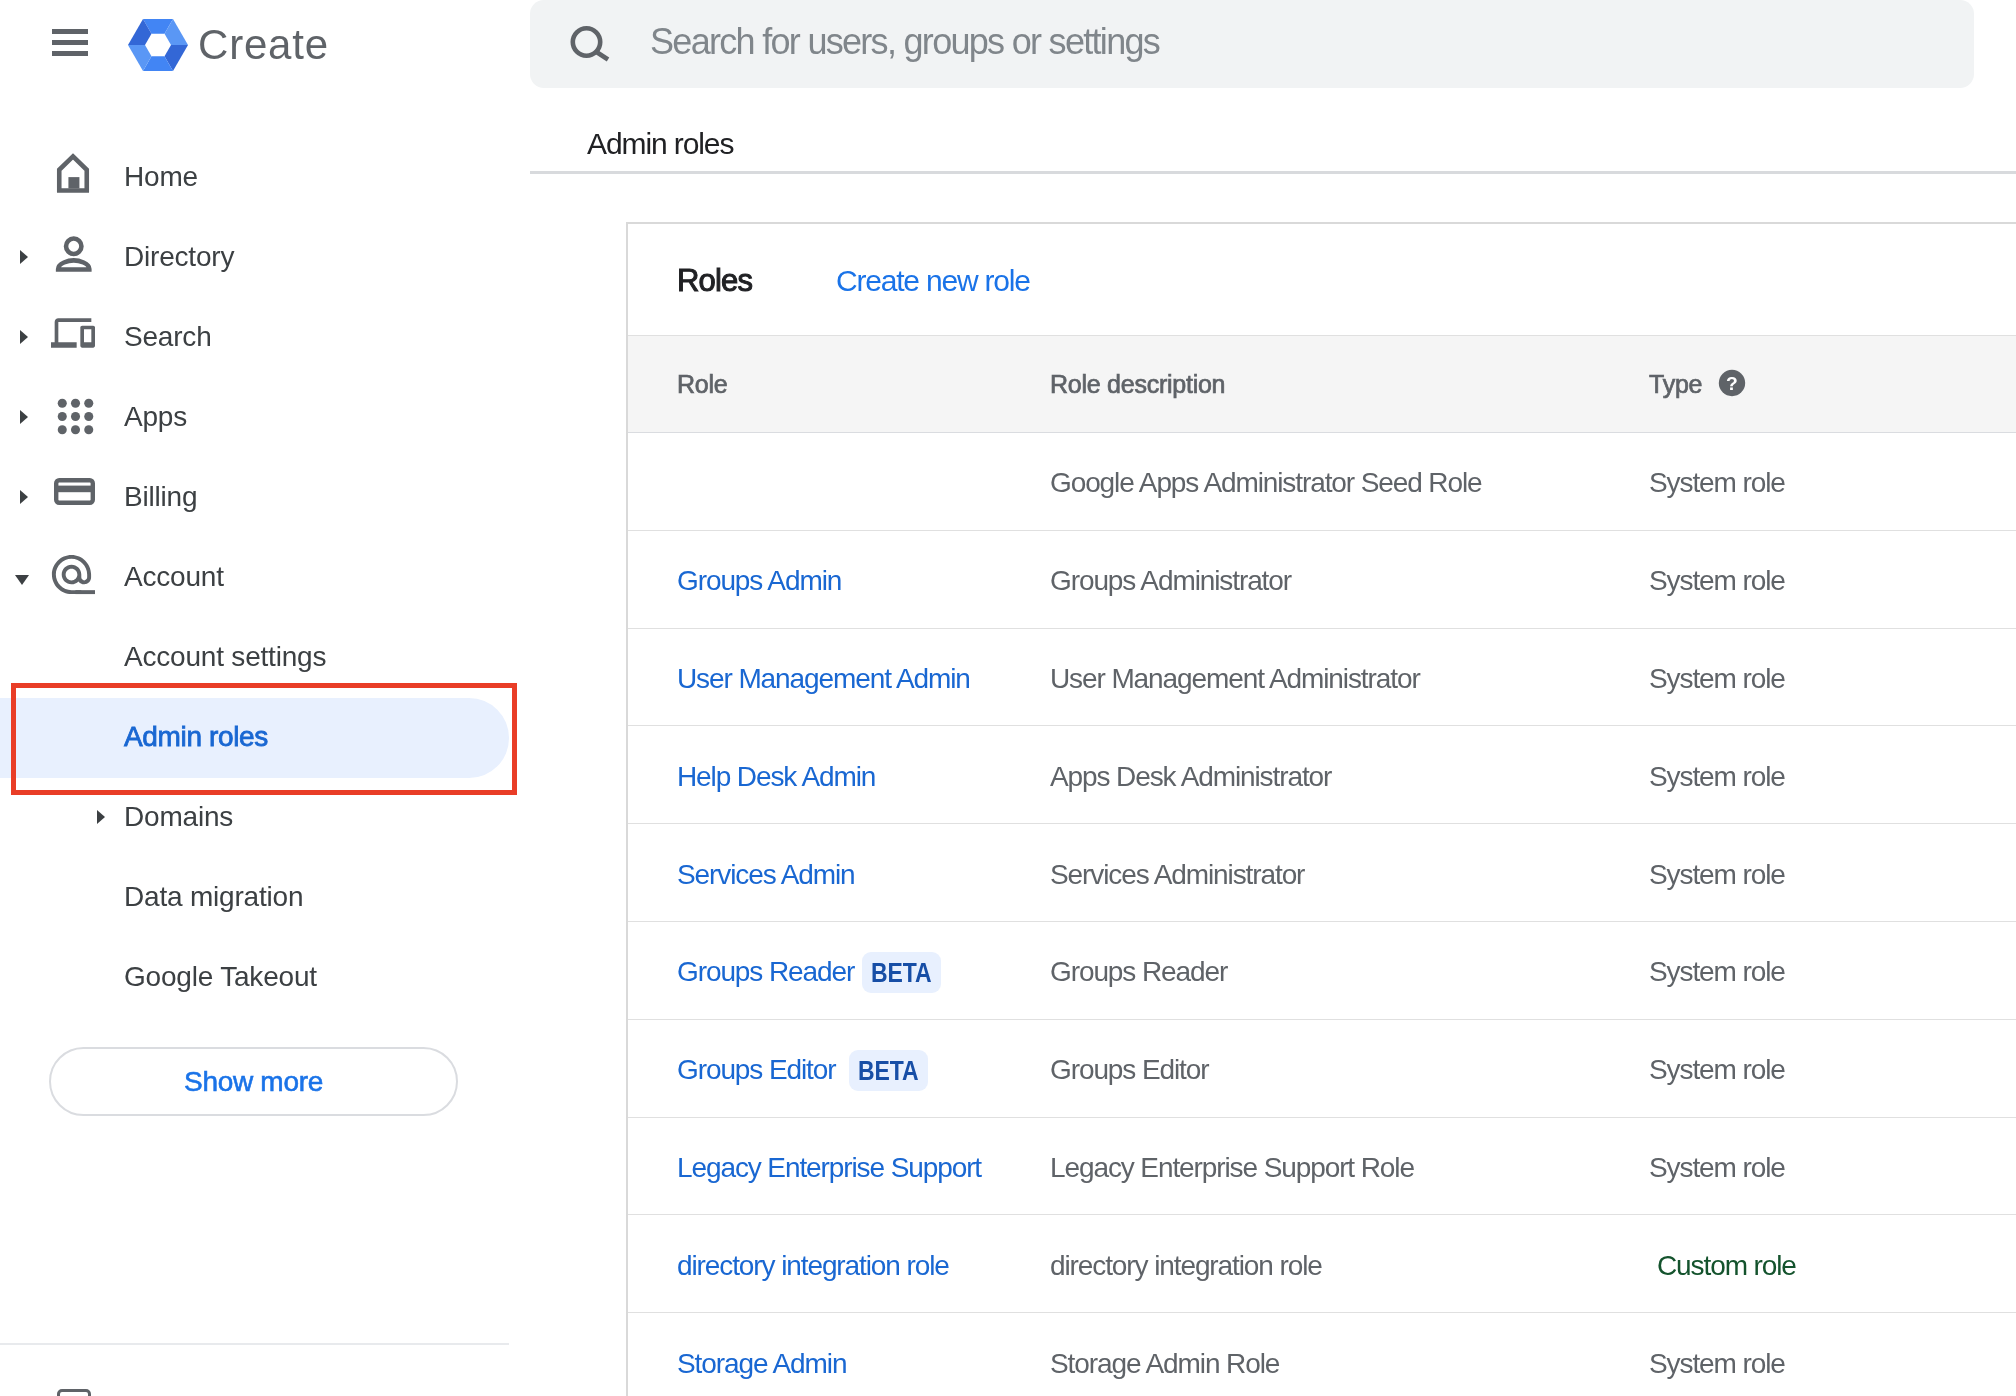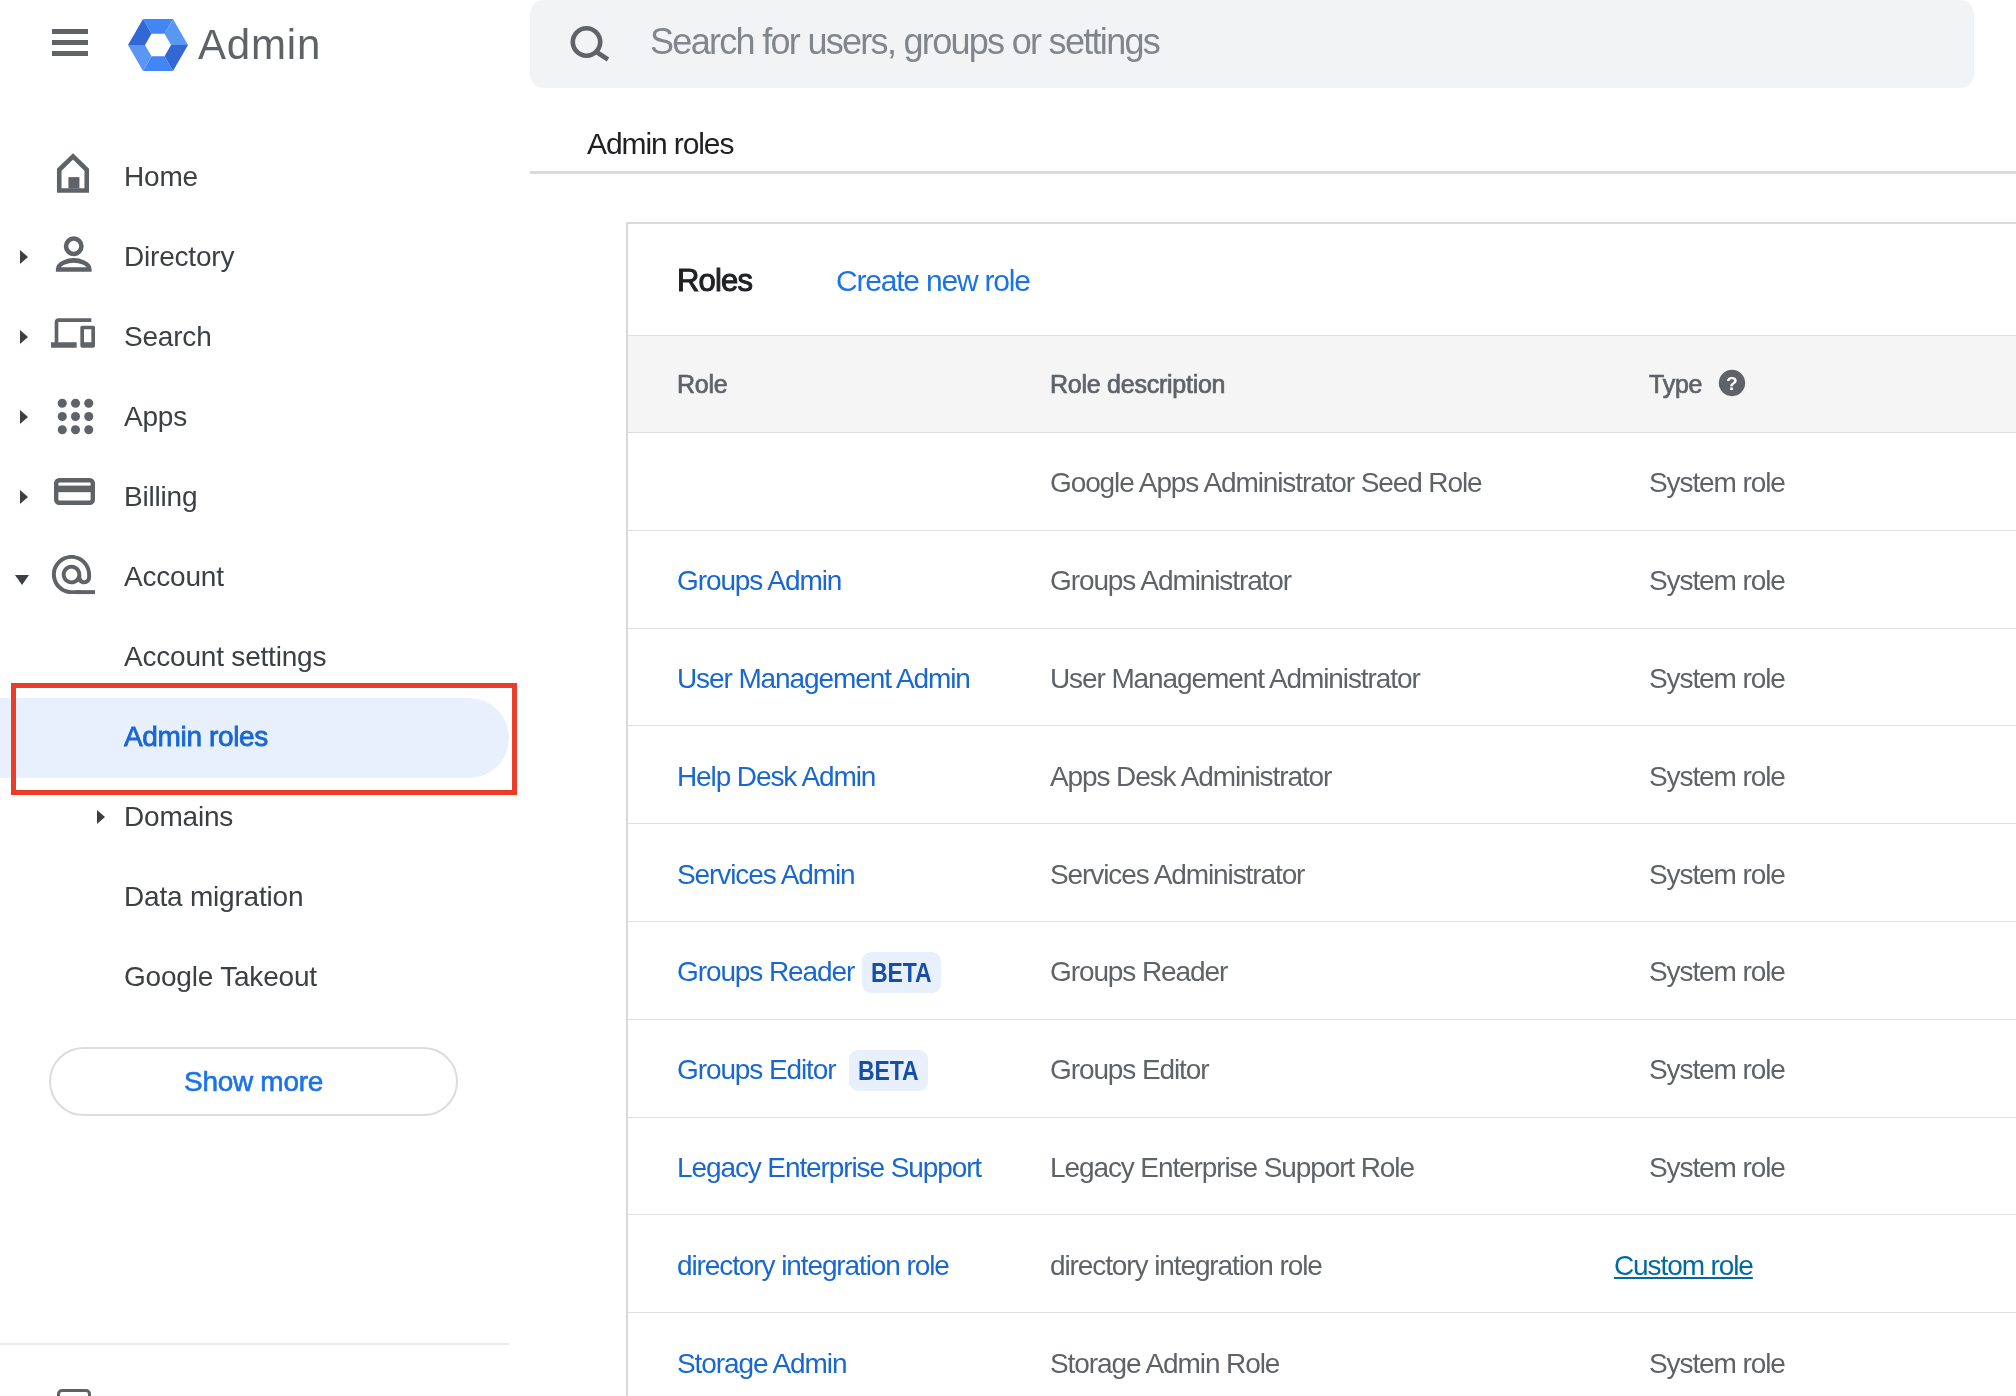--- a/index.html
+++ b/index.html
@@ -30,21 +30,21 @@
   <div class="abs" style="left:52px; top:51px; width:36px; height:4.6px; background:#5f6368;"></div>
 
   <svg class="abs" style="left:128px; top:18px;" width="60" height="54" viewBox="0 0 60 54">
     <polygon points="15,1 45,1 36.5,15.8 23.5,15.8" fill="#4285f4"></polygon>
     <polygon points="45,1 60,27 43,27 36.5,15.8" fill="#5a97f5"></polygon>
     <polygon points="60,27 45,53 36.5,38.2 43,27" fill="#3367d6"></polygon>
     <polygon points="45,53 15,53 23.5,38.2 36.5,38.2" fill="#4285f4"></polygon>
     <polygon points="15,53 0,27 17,27 23.5,38.2" fill="#5a97f5"></polygon>
     <polygon points="0,27 15,1 23.5,15.8 17,27" fill="#3367d6"></polygon>
   </svg>
-  <div class="abs" style="left:198px; top:21px; font-size:42px; letter-spacing:0.8px; color:#5f6368;">Admin</div>
+  <div class="abs" style="left:198px; top:21px; font-size:42px; letter-spacing:0.8px; color:#5f6368;">Create</div>
 
   <svg class="abs" style="left:51px; top:152px;" width="44" height="44" viewBox="0 0 24 24">
     <path d="M12 2.4 L19.5 9.7 V21 H4.5 V9.7 Z" fill="none" stroke="#5f6368" stroke-width="2.5" stroke-linejoin="miter"></path>
     <rect x="9.5" y="13.7" width="6" height="6.2" fill="#5f6368"></rect>
   </svg>
   <div class="abs navtext" style="left:124px; top:161px;">Home</div>
 
   <div class="abs tri-r" style="left:20px; top:250px;"></div>
   <svg class="abs" style="left:51px; top:231px;" width="44" height="44" viewBox="0 0 24 24">
     <circle cx="12.4" cy="8.3" r="4.2" fill="none" stroke="#5f6368" stroke-width="2.5"></circle>
@@ -174,21 +174,21 @@
     <span class="cell" style="left:1021px; color:#5f6368;">System role</span>
   </div>
   <div class="abs" style="left:628px; top:1117.6px; width:1420px; height:97.8px; border-bottom:1.5px solid #e0e0e0;">
     <span class="cell" style="left:49px; color:#1967d2;">Legacy Enterprise Support</span>
     <span class="cell" style="left:422px; color:#5f6368;">Legacy Enterprise Support Role</span>
     <span class="cell" style="left:1021px; color:#5f6368;">System role</span>
   </div>
   <div class="abs" style="left:628px; top:1215.4px; width:1388px; height:97.8px; border-bottom:1.5px solid #e0e0e0;">
     <span class="cell" style="left:49px; color:#1967d2;">directory integration role</span>
     <span class="cell" style="left:422px; color:#5f6368;">directory integration role</span>
-    <span class="cell" style="left:986px; color:#0369a1;text-decoration:underline;">Custom role</span>
+    <span class="cell" style="left:1029px; color:#14532d;">Custom role</span>
   </div>
   <div class="abs" style="left:628px; top:1313.2px; width:1388px; height:97.8px; border-bottom:1.5px solid #e0e0e0;">
     <span class="cell" style="left:49px; color:#1967d2;">Storage Admin</span>
     <span class="cell" style="left:422px; color:#5f6368;">Storage Admin Role</span>
     <span class="cell" style="left:1021px; color:#5f6368;">System role</span>
   </div>
 
 </div>
 
 </body></html>

